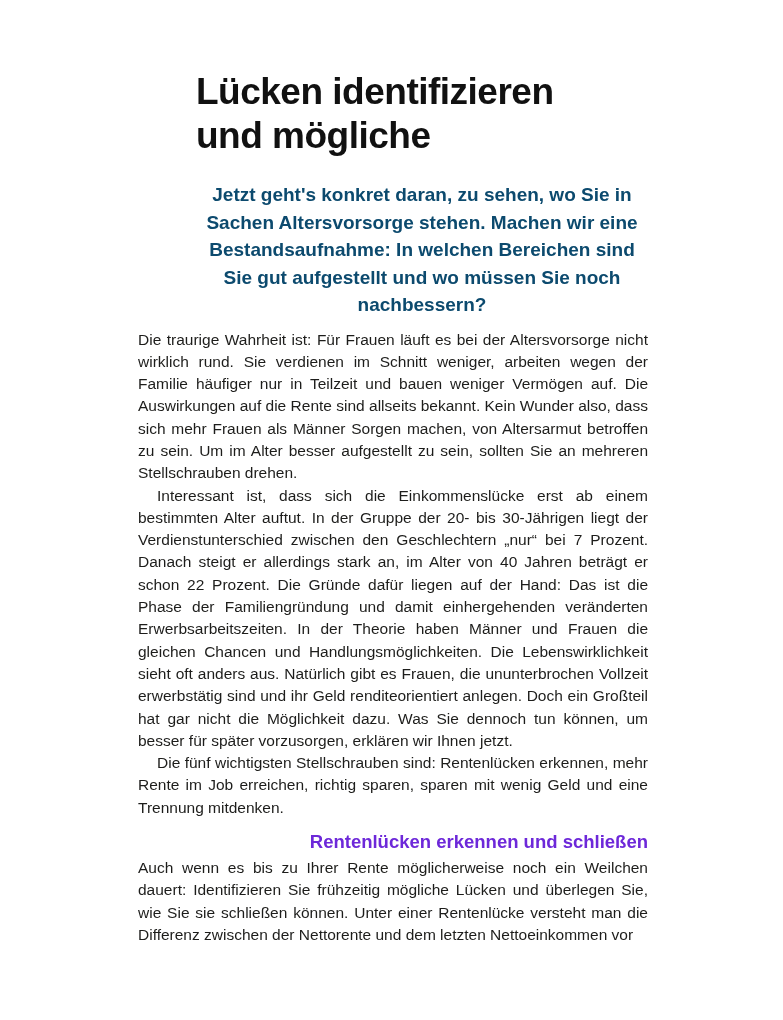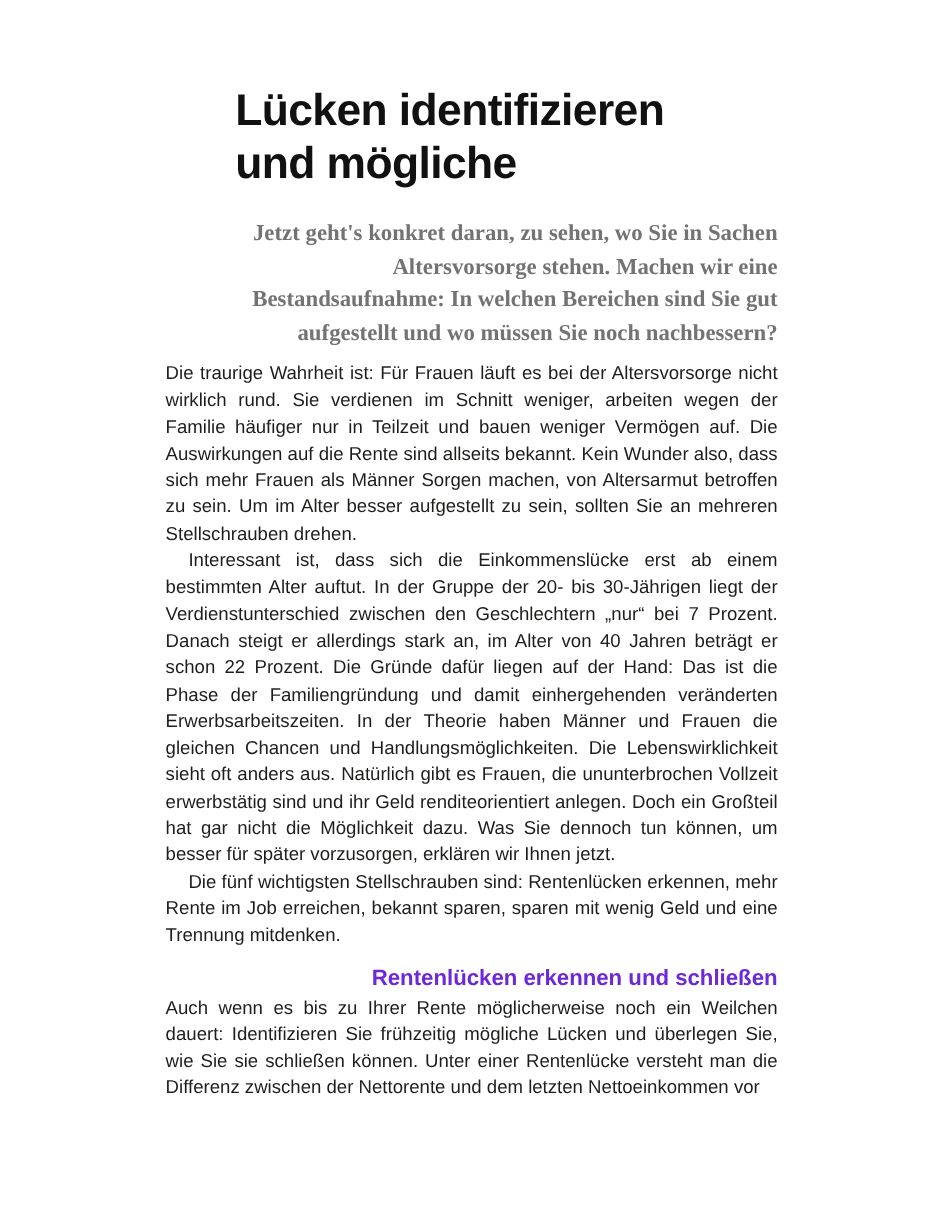--- a/index.html
+++ b/index.html
@@ -26,23 +26,22 @@
     letter-spacing: -0.5px;
     color: #111111;
   }
   .title span { display: block; }
   .lead {
     margin: 23px 0 0 58px;
     width: 452px;
     font-size: 19px;
     line-height: 27.5px;
     font-weight: bold;
-    color: #737373;
-    text-align: right;
-    font-family: Liberation Serif, serif;
+    color: #0c4a6e;
+    text-align: center;
   }
   .body-text {
     margin-top: 10px;
     font-size: 15.5px;
     line-height: 22.3px;
     text-align: justify;
     hyphens: auto;
     -webkit-hyphens: auto;
   }
   .body-text p { margin: 0; }
@@ -82,21 +81,21 @@
     <h1 class="title">
       <span>Lücken identifizieren</span>
       <span>und mögliche</span>
     </h1>
 
     <p class="lead">Jetzt geht's konkret daran, zu sehen, wo Sie in Sachen Altersvorsorge stehen. Machen wir eine Bestandsaufnahme: In welchen Bereichen sind Sie gut aufgestellt und wo müssen Sie noch nachbessern?</p>
 
     <div class="body-text">
       <p>Die traurige Wahrheit ist: Für Frauen läuft es bei der Altersvorsorge nicht wirklich rund. Sie verdienen im Schnitt weniger, arbeiten wegen der Familie häufiger nur in Teilzeit und bauen weniger Vermögen auf. Die Auswirkungen auf die Rente sind allseits bekannt. Kein Wunder also, dass sich mehr Frauen als Männer Sorgen machen, von Altersarmut betroffen zu sein. Um im Alter besser aufgestellt zu sein, sollten Sie an mehreren Stellschrauben drehen.</p>
       <p class="indent">Interessant ist, dass sich die Einkommenslücke erst ab einem bestimmten Alter auftut. In der Gruppe der 20- bis 30-Jährigen liegt der Verdienstunterschied zwischen den Geschlechtern „nur“ bei 7 Prozent. Danach steigt er allerdings stark an, im Alter von 40 Jahren beträgt er schon 22 Prozent. Die Gründe dafür liegen auf der Hand: Das ist die Phase der Familiengründung und damit einhergehenden veränderten Erwerbsarbeitszeiten. In der Theorie haben Männer und Frauen die gleichen Chancen und Handlungsmöglichkeiten. Die Lebenswirklichkeit sieht oft anders aus. Natürlich gibt es Frauen, die ununterbrochen Vollzeit erwerbstätig sind und ihr Geld renditeorientiert anlegen. Doch ein Großteil hat gar nicht die Möglichkeit dazu. Was Sie dennoch tun können, um besser für später vorzusorgen, erklären wir Ihnen jetzt.</p>
-      <p class="indent">Die fünf wichtigsten Stellschrauben sind: Rentenlücken erkennen, mehr Rente im Job erreichen, bekannt sparen, sparen mit wenig Geld und eine Trennung mitdenken.</p>
+      <p class="indent">Die fünf wichtigsten Stellschrauben sind: Rentenlücken erkennen, mehr Rente im Job erreichen, richtig sparen, sparen mit wenig Geld und eine Trennung mitdenken.</p>
 
       <h2 class="subheading">Rentenlücken erkennen und schließen</h2>
 
       <p>Auch wenn es bis zu Ihrer Rente möglicherweise noch ein Weilchen dauert: Identifizieren Sie frühzeitig mögliche Lücken und überlegen Sie, wie Sie sie schließen können. Unter einer Rentenlücke versteht man die Differenz zwischen der Nettorente und dem letzten Nettoeinkommen vor</p>
     </div>
   </div>
 
   <div class="footer">
     <span>138</span><span class="sep">|</span><span class="brand">Stiftung Warentest</span>
   </div>

